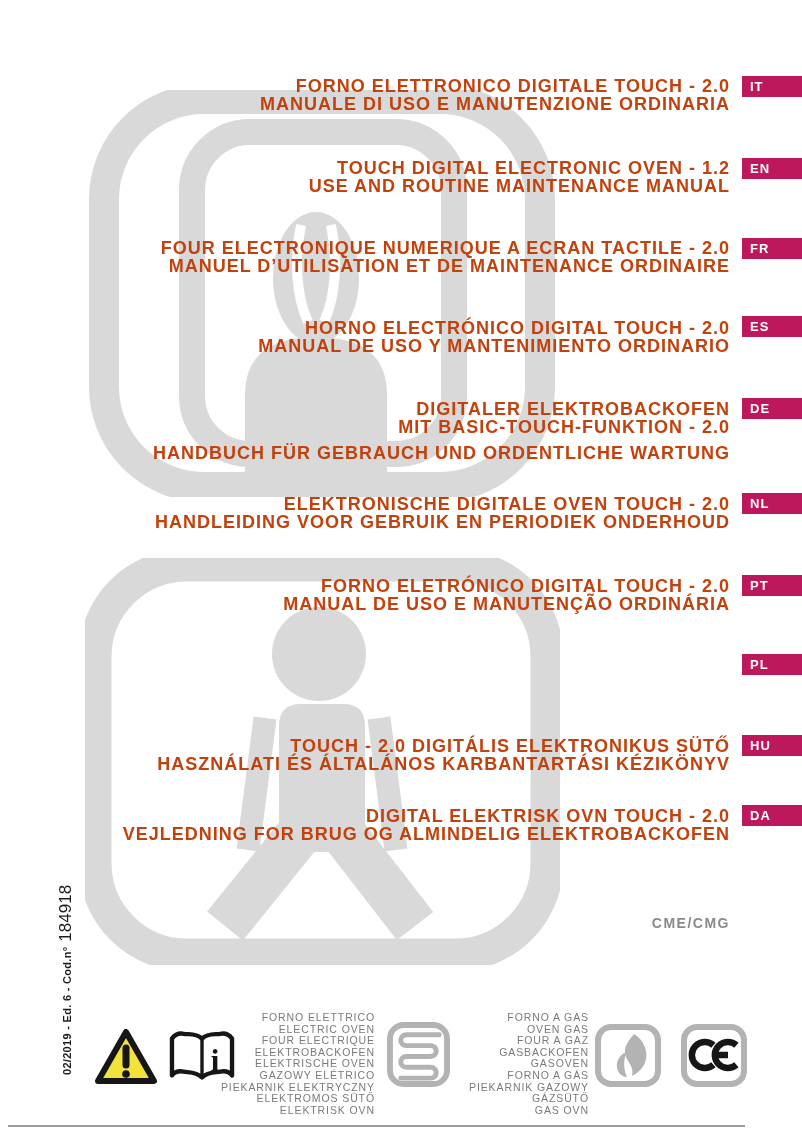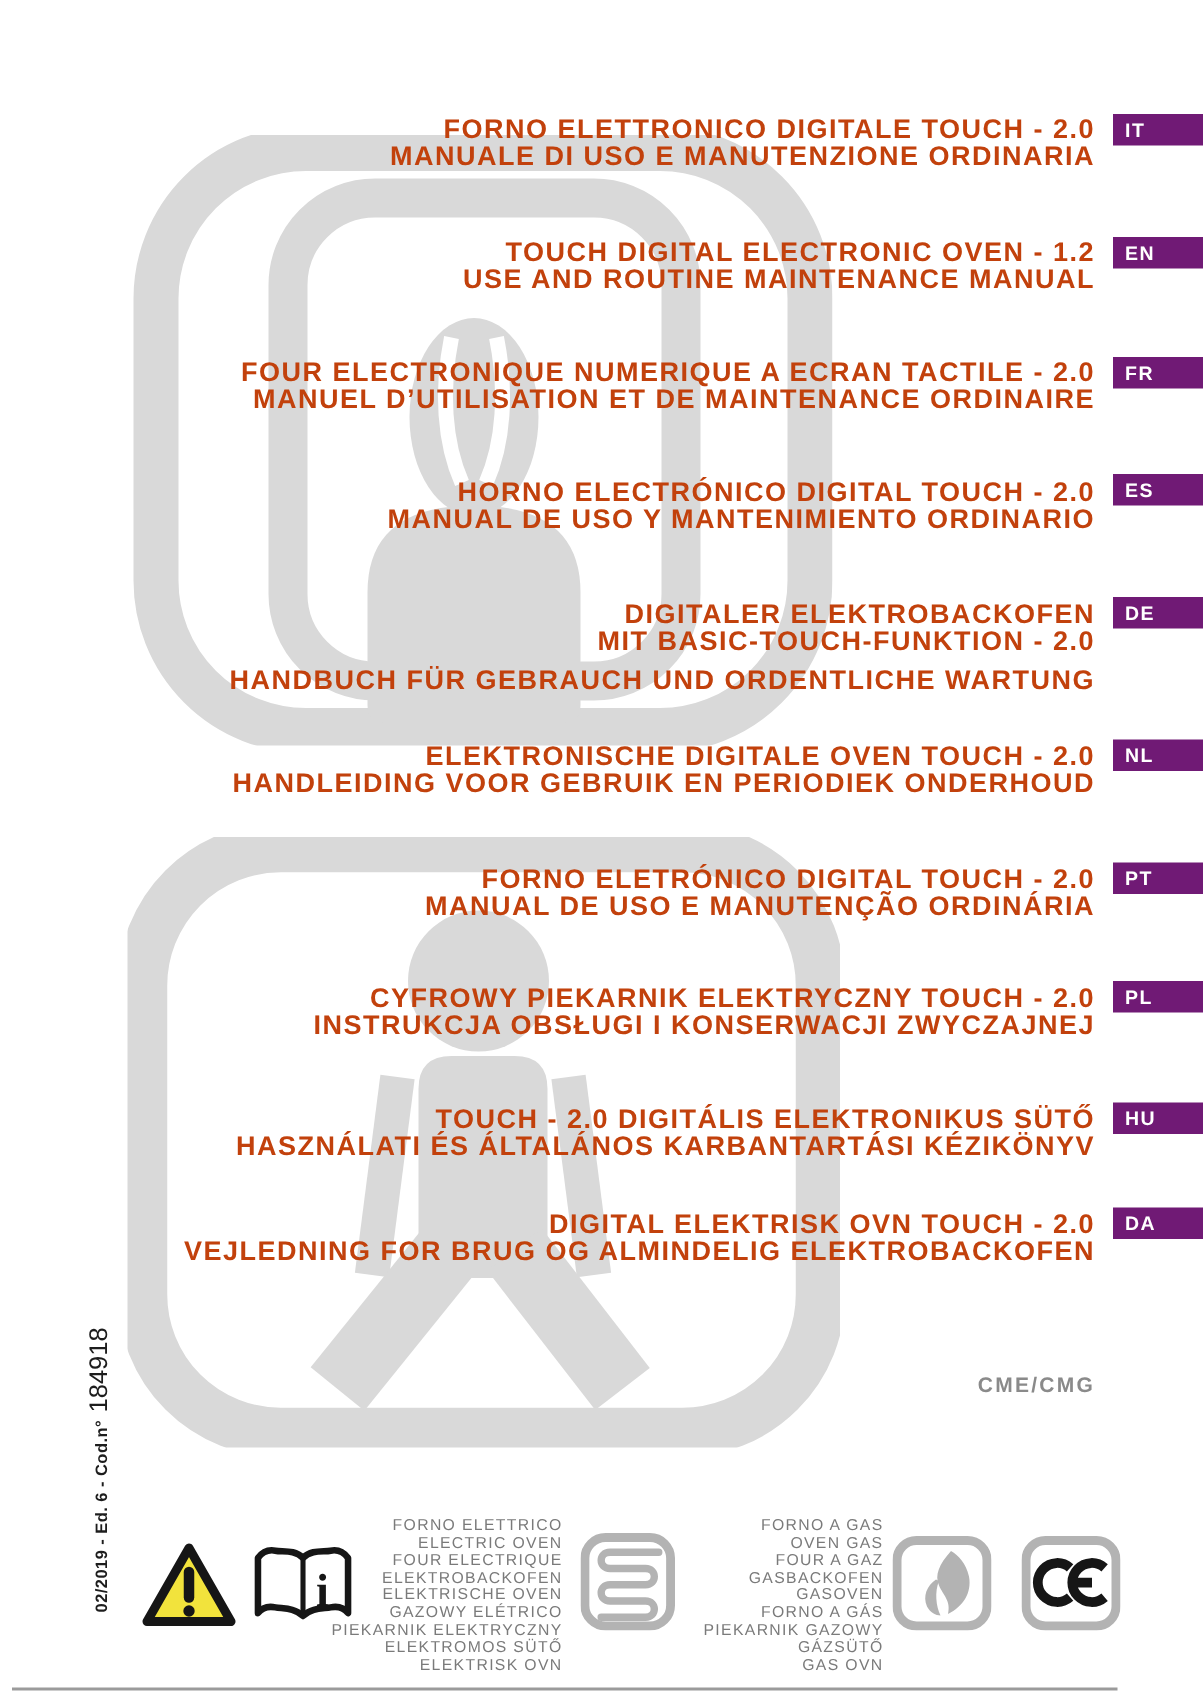--- a/index.html
+++ b/index.html
@@ -7,21 +7,21 @@
         font-family:"Liberation Sans", sans-serif;}
   
   .wm{position:absolute;z-index:0;}
   .wm-top{left:88px;top:90px;}
   .wm-bottom{left:85px;top:558px;}
   
   .lang-block{position:absolute;right:72px;z-index:2;text-align:right;color:#c2410c;font-weight:bold;}
   .lang-title{font-size:18px;line-height:18px;letter-spacing:1px;white-space:nowrap;}
   .lang-sub{font-size:18px;line-height:18px;letter-spacing:1px;white-space:nowrap;}
   .b-de .lang-sub{margin-top:8px;}
-  .lang-tag{position:absolute;right:0;width:60px;height:21px;z-index:2;background:#701a75;color:#ffffff;
+  .lang-tag{position:absolute;right:0;width:60px;height:21px;z-index:2;background:#be185d;color:#ffffff;
             font-weight:bold;font-size:13px;line-height:21px;padding-left:8px;letter-spacing:1px;
             box-sizing:border-box;}
   .b-it{top:77px}  .t-it{top:76px}
   .b-en{top:159px} .t-en{top:158px}
   .b-fr{top:239px} .t-fr{top:238px}
   .b-es{top:319px} .t-es{top:316px}
   .b-de{top:400px} .t-de{top:398px}
   .b-nl{top:495px} .t-nl{top:493px}
   .b-pt{top:577px} .t-pt{top:575px}
   .b-pl{top:656px} .t-pl{top:654px}
@@ -108,24 +108,20 @@
     <div class="lang-sub">HANDLEIDING VOOR GEBRUIK EN PERIODIEK ONDERHOUD</div>
   </div>
   <div class="lang-tag t-nl">NL</div>
 
   <div class="lang-block b-pt">
     <div class="lang-title">FORNO ELETRÓNICO DIGITAL TOUCH - 2.0</div>
     <div class="lang-sub">MANUAL DE USO E MANUTENÇÃO ORDINÁRIA</div>
   </div>
   <div class="lang-tag t-pt">PT</div>
 
-  <div class="lang-block b-pl">
-    <div class="lang-title">CYFROWY PIEKARNIK ELEKTRYCZNY TOUCH - 2.0</div>
-    <div class="lang-sub">INSTRUKCJA OBSŁUGI I KONSERWACJI ZWYCZAJNEJ</div>
-  </div>
   <div class="lang-tag t-pl">PL</div>
 
   <div class="lang-block b-hu">
     <div class="lang-title">TOUCH - 2.0 DIGITÁLIS ELEKTRONIKUS SÜTŐ</div>
     <div class="lang-sub">HASZNÁLATI ÉS ÁLTALÁNOS KARBANTARTÁSI KÉZIKÖNYV</div>
   </div>
   <div class="lang-tag t-hu">HU</div>
 
   <div class="lang-block b-da">
     <div class="lang-title">DIGITAL ELEKTRISK OVN TOUCH - 2.0</div>

